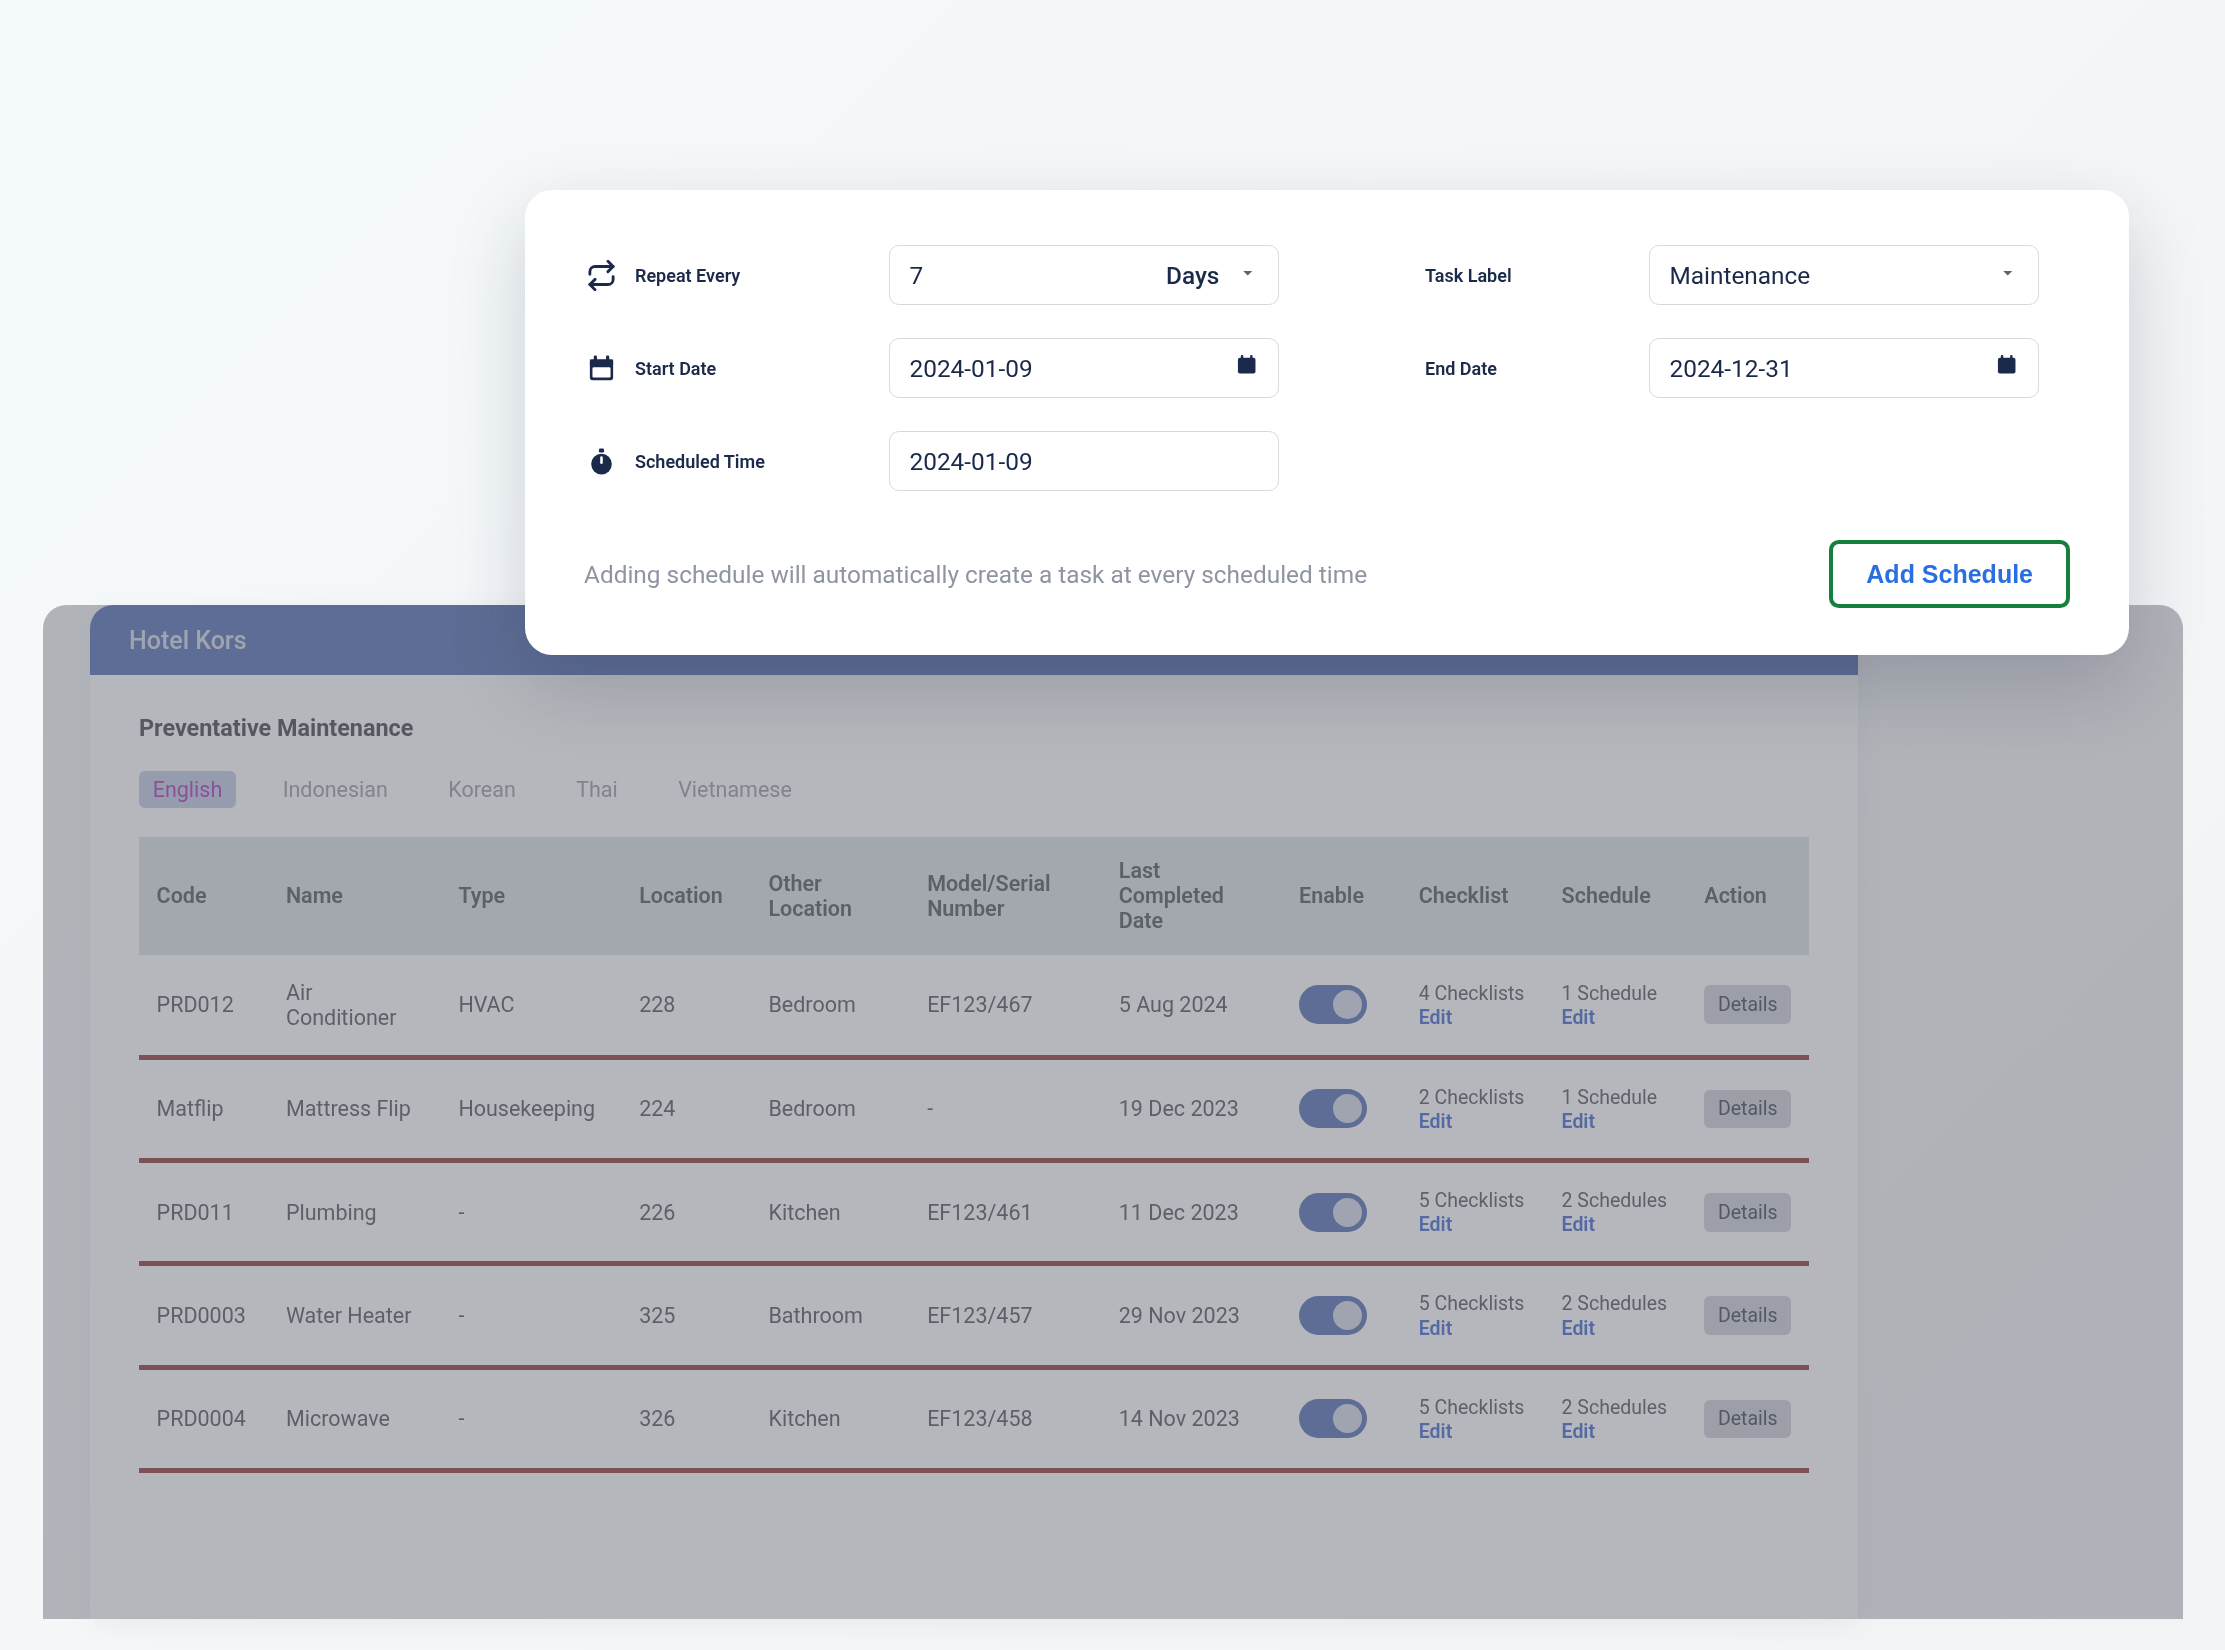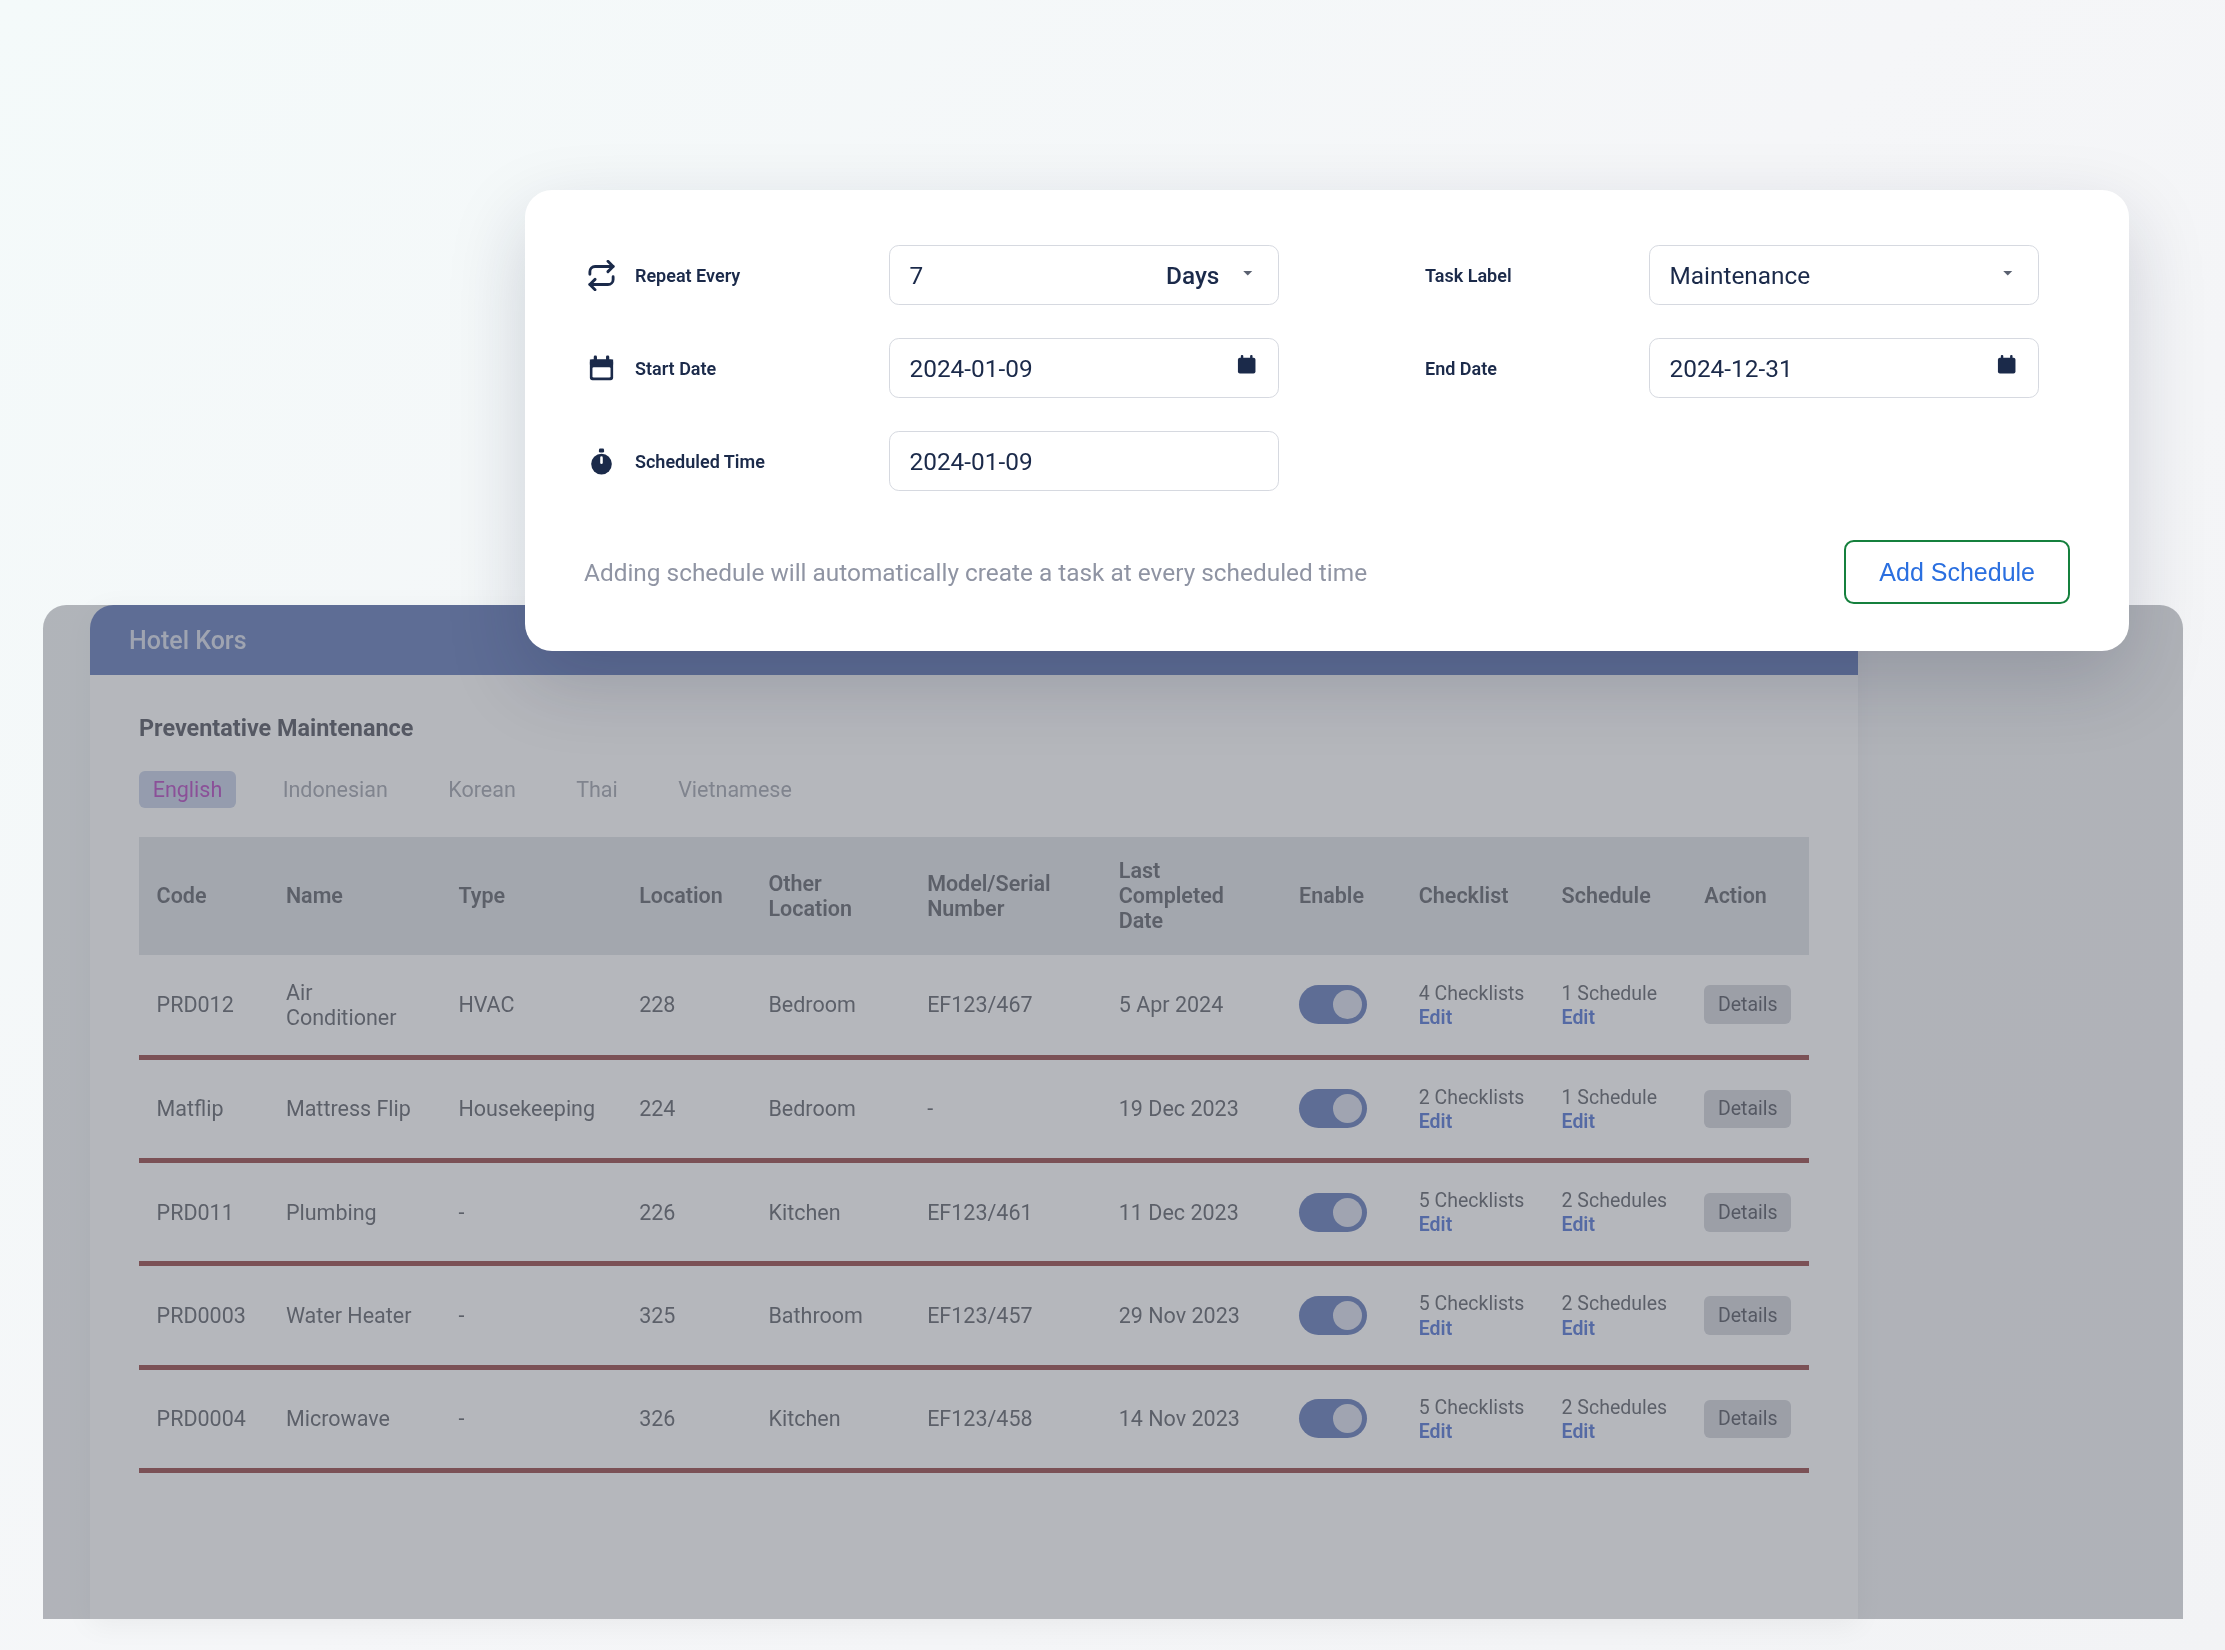--- a/index.html
+++ b/index.html
@@ -182,25 +182,25 @@
     margin-top: 49px;
     display: flex;
     align-items: center;
     justify-content: space-between;
   }
   .footer-note {
     font-size: 24.4px;
     color: #8f94a3;
   }
   .add-btn {
-    border: 2px solid #15803d;
+    border: 4px solid #15803d;
     color: #2a6fe0;
     background: #fff;
     font-size: 25px;
-    font-weight: 400;
+    font-weight: 700;
     padding: 15.6px 33px;
     border-radius: 9.8px;
     cursor: pointer;
   }
 </style>
 </head>
 <body>
 
 <div class="app-window">
   <div class="app-header">
@@ -245,21 +245,21 @@
         </tr>
       </thead>
       <tbody id="table-body">
           <tr>
             <td>PRD012</td>
             <td>Air Conditioner</td>
             <td>HVAC</td>
             <td>228</td>
             <td>Bedroom</td>
             <td>EF123/467</td>
-            <td>5 Apr 2024</td>
+            <td>5 Aug 2024</td>
             <td>
               <div class="toggle"></div>
             </td>
             <td>
               <div class="cl-text">4 Checklists</div>
               <div class="cl-edit">Edit</div>
             </td>
             <td>
               <div class="cl-text">1 Schedule</div>
               <div class="cl-edit">Edit</div>

